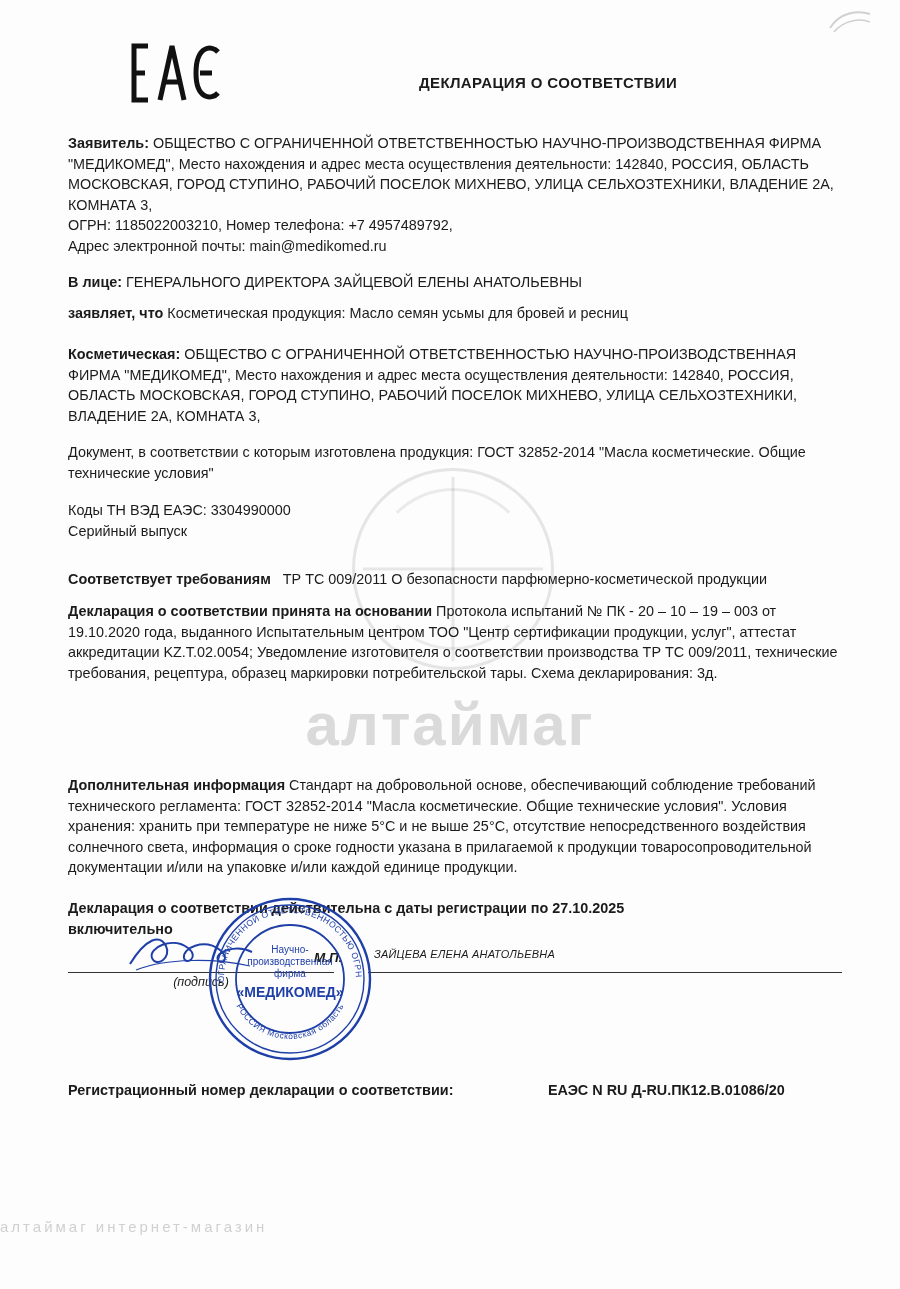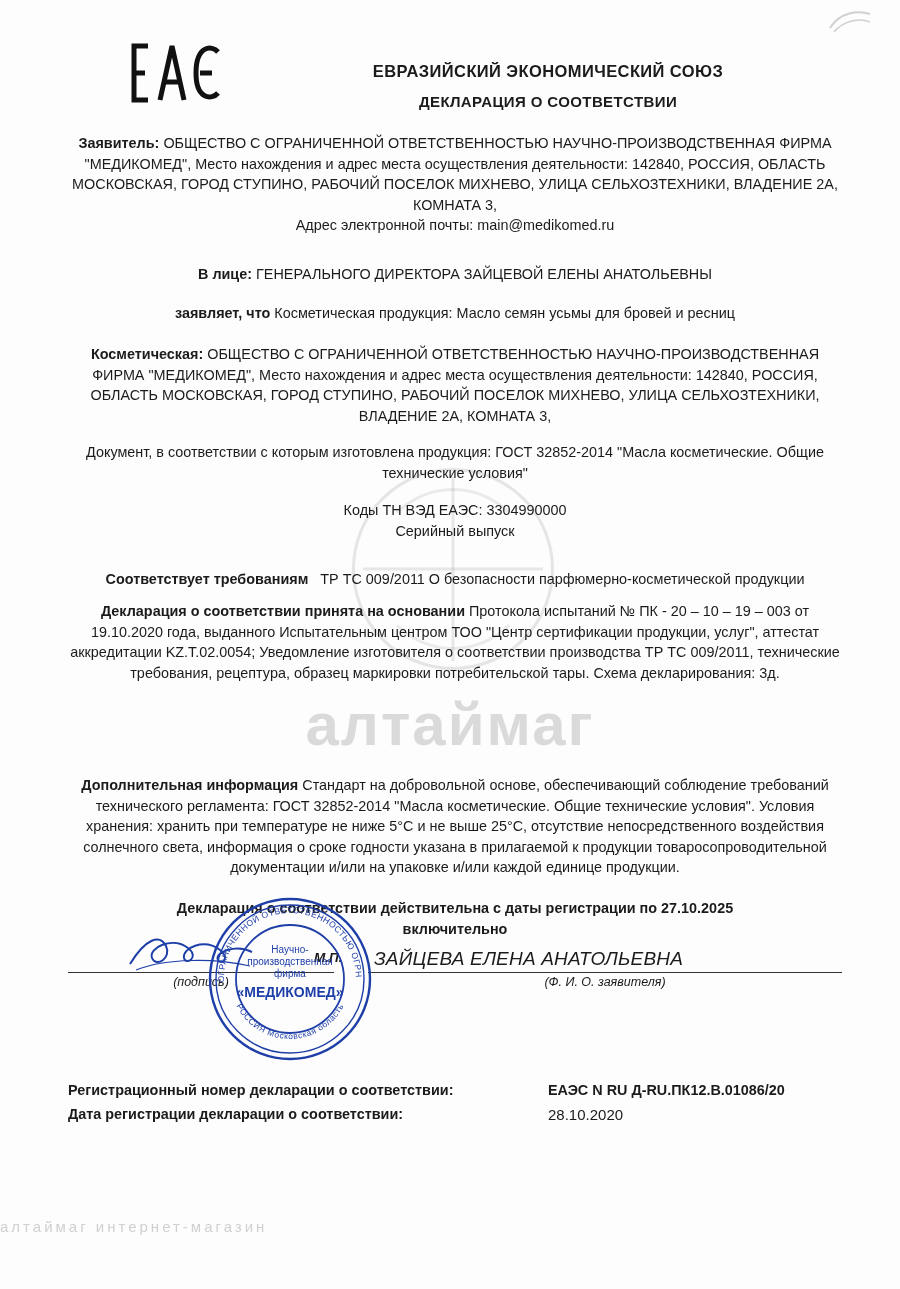--- a/index.html
+++ b/index.html
@@ -137,21 +137,21 @@
   .body-block {
     position: absolute;
     left: 68px;
     right: 58px;
   }
 
   p.para {
     margin: 0 0 0 0;
     font-size: 14.4px;
     line-height: 20.5px;
-    text-align: center;
+    text-align: left;
   }
   .b { font-weight: bold; }
   .small { font-size: 13.4px; }
 
   .sig-area {
     position: absolute;
     left: 68px;
     right: 58px;
     top: 900px;
   }
@@ -195,21 +195,21 @@
     position: absolute;
     left: 246px;
     top: 14px;
     font-size: 13.5px;
     font-weight: bold;
   }
   .signer-name {
     position: absolute;
     left: 306px;
     top: 12px;
-    font-size: 19px;
+    font-size: 11px;
     letter-spacing: .2px;
   }
 
   .signature-scribble {
     position: absolute;
     left: 58px;
     top: -8px;
     width: 130px;
     height: 48px;
     z-index: 5;
@@ -270,30 +270,30 @@
         <path d="M20 4 L6 4 L6 58 L20 58"></path>
         <path d="M6 31 L17 31"></path>
         <path d="M32 58 L44 4 L56 58"></path>
         <path d="M36 40 L52 40"></path>
         <path d="M90 10 C84 3, 68 3, 68 31 C68 58, 84 58, 90 51"></path>
         <path d="M72 31 L84 31"></path>
       </g>
     </svg>
 
     <div class="head">
-      <div class="t1">ЕВРАЗИЙСКИЙ ЭКОНОМИЧЕСКИЙ СОЮЗ</div>
       <div class="t2">ДЕКЛАРАЦИЯ О СООТВЕТСТВИИ</div>
     </div>
 
     <div class="body-block" style="top:133px;">
       <p class="para"><span class="b">Заявитель:</span> <span>ОБЩЕСТВО С ОГРАНИЧЕННОЙ ОТВЕТСТВЕННОСТЬЮ НАУЧНО-ПРОИЗВОДСТВЕННАЯ ФИРМА "МЕДИКОМЕД", Место нахождения и адрес места осуществления деятельности: 142840, РОССИЯ, ОБЛАСТЬ МОСКОВСКАЯ, ГОРОД СТУПИНО, РАБОЧИЙ ПОСЕЛОК МИХНЕВО, УЛИЦА СЕЛЬХОЗТЕХНИКИ, ВЛАДЕНИЕ 2А, КОМНАТА 3,</span></p>
+      <p class="para small">ОГРН: 1185022003210, Номер телефона: +7 4957489792,</p>
       <p class="para small">Адрес электронной почты: main@medikomed.ru</p>
     </div>
 
-    <div class="body-block" style="top:264px;">
+    <div class="body-block" style="top:272px;">
       <p class="para"><span class="b">В лице:</span> <span>ГЕНЕРАЛЬНОГО ДИРЕКТОРА  ЗАЙЦЕВОЙ  ЕЛЕНЫ  АНАТОЛЬЕВНЫ</span></p>
     </div>
 
     <div class="body-block" style="top:303px;">
       <p class="para"><span class="b">заявляет, что</span> <span>Косметическая продукция: Масло семян усьмы для бровей и ресниц</span></p>
     </div>
 
     <div class="body-block" style="top:344px;">
       <p class="para"><span class="b">Косметическая:</span> <span>ОБЩЕСТВО С ОГРАНИЧЕННОЙ ОТВЕТСТВЕННОСТЬЮ НАУЧНО-ПРОИЗВОДСТВЕННАЯ ФИРМА "МЕДИКОМЕД", Место нахождения и адрес места осуществления деятельности: 142840, РОССИЯ, ОБЛАСТЬ МОСКОВСКАЯ, ГОРОД СТУПИНО, РАБОЧИЙ ПОСЕЛОК МИХНЕВО, УЛИЦА СЕЛЬХОЗТЕХНИКИ, ВЛАДЕНИЕ 2А, КОМНАТА 3,</span></p>
     </div>
@@ -348,29 +348,24 @@
       <div class="sig-line-row">
         <svg class="signature-scribble" viewBox="0 0 130 48">
           <path d="M4 36 C20 10, 34 6, 40 18 C46 30, 30 40, 26 30 C22 20, 46 8, 62 20 C74 29, 60 38, 58 30 C56 20, 78 10, 94 22 C104 30, 96 38, 92 32 C88 24, 110 16, 126 24" fill="none" stroke="#1f3fa8" stroke-width="2"></path>
           <path d="M10 42 C40 30, 90 30, 124 38" fill="none" stroke="#1f3fa8" stroke-width="1.2"></path>
         </svg>
         <div class="mp">М.П.</div>
         <div class="signer-name">ЗАЙЦЕВА ЕЛЕНА АНАТОЛЬЕВНА</div>
         <div class="sig-rule-left"></div>
         <div class="sig-rule-right"></div>
         <div class="sig-caption-left">(подпись)</div>
-        <div class="sig-caption-right">(Ф. И. О. заявителя)</div>
       </div>
     </div>
 
     <div class="reg-block">
       <div class="reg-row">
         <span class="lbl">Регистрационный номер декларации о соответствии:</span>
         <span class="val">ЕАЭС N RU Д-RU.ПК12.В.01086/20</span>
       </div>
-      <div class="reg-row">
-        <span class="lbl">Дата регистрации декларации о соответствии:</span>
-        <span class="val plain">28.10.2020</span>
-      </div>
     </div>
 
   </div>
 </div>
 
 </body></html>

